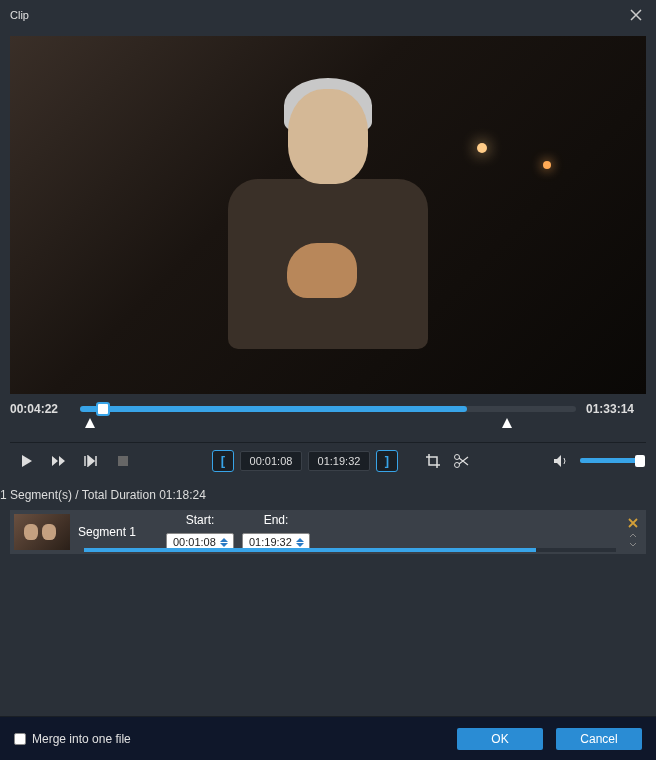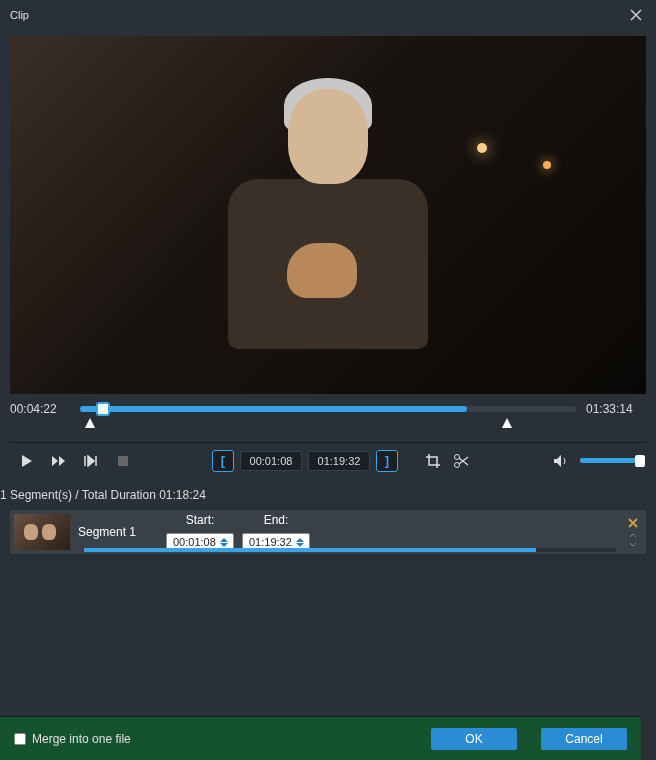--- a/index.html
+++ b/index.html
@@ -12,21 +12,21 @@
 .video-area { margin: 6px 10px 0 10px; background: #000; height: 358px; position: relative; overflow: hidden; display: flex; align-items: center; justify-content: center; }
 .video-frame { width: 100%; height: 100%; background: linear-gradient(135deg, #3a2f28 0%, #1a1410 40%, #0a0806 100%); position: relative; }
 .video-man { position: absolute; left: 50%; top: 50%; transform: translate(-50%, -55%); width: 280px; height: 280px; }
 .head { position: absolute; left: 50%; top: 10%; transform: translateX(-50%); width: 80px; height: 95px; background: #d4b896; border-radius: 45% 45% 40% 40%; }
 .hair { position: absolute; left: 50%; top: 6%; transform: translateX(-50%); width: 88px; height: 55px; background: #c8c8c8; border-radius: 50% 50% 20% 20%; }
 .torso { position: absolute; left: 50%; top: 42%; transform: translateX(-50%); width: 200px; height: 170px; background: #3a3028; border-radius: 30px 30px 10px 10px; }
 .dog { position: absolute; left: 48%; top: 65%; transform: translateX(-50%); width: 70px; height: 55px; background: #b8875a; border-radius: 30px 25px 20px 20px; }
 .bg-light { position: absolute; right: 15%; top: 35%; width: 8px; height: 8px; background: #ffaa55; border-radius: 50%; box-shadow: 0 0 12px #ffaa55; }
 .bg-light2 { position: absolute; right: 25%; top: 30%; width: 10px; height: 10px; background: #ffcc88; border-radius: 50%; box-shadow: 0 0 15px #ffcc88; }
 
-.playback-bar { margin: 8px 10px 0 10px; display: flex; align-items: center; gap: 10px; }
+.playback-bar { margin: 8px 10px 0 10px; display: flex; align-items: center; gap: 10px; font-weight: bold; }
 .time-label { font-size: 12px; color: #ddd; width: 60px; }
 .time-label.right { }
 .progress-track { flex: 1; height: 6px; background: #3a4048; border-radius: 3px; position: relative; }
 .progress-fill { position: absolute; left: 0; top: 0; height: 100%; background: #38a4e8; border-radius: 3px; width: 78%; }
 .progress-thumb { position: absolute; top: 50%; transform: translate(-50%, -50%); width: 14px; height: 14px; background: #fff; border: 2px solid #38a4e8; border-radius: 3px; left: 4.7%; }
 
 .marker-bar { margin: 2px 80px 0 80px; height: 16px; position: relative; }
 .marker { position: absolute; top: 0; width: 0; height: 0; border-left: 5px solid transparent; border-right: 5px solid transparent; border-bottom: 10px solid #fff; cursor: pointer; }
 .marker.left { left: 1%; }
 .marker.right { left: 85%; }
@@ -58,24 +58,24 @@
 .spinner-up, .spinner-down { width: 0; height: 0; border-left: 4px solid transparent; border-right: 4px solid transparent; cursor: pointer; }
 .spinner-up { border-bottom: 4px solid #2a7ac4; }
 .spinner-down { border-top: 4px solid #2a7ac4; }
 .seg-actions { margin-left: auto; display: flex; flex-direction: column; gap: 1px; align-items: center; padding-right: 2px; }
 .seg-del { width: 14px; height: 14px; color: #d4a038; cursor: pointer; font-size: 13px; display: flex; align-items: center; justify-content: center; }
 .seg-move { width: 14px; height: 8px; cursor: pointer; display: flex; align-items: center; justify-content: center; }
 
 .seg-progress { position: absolute; left: 74px; right: 30px; bottom: 2px; height: 4px; background: #2a3038; }
 .seg-progress-fill { height: 100%; background: #38a4e8; width: 85%; }
 
-.footer { position: absolute; bottom: 0; left: 0; right: 15px; height: 44px; border-top: 1px solid #1a1f25; display: flex; align-items: center; padding: 0 14px; background: #14532d; }
+.footer { position: absolute; bottom: 0; left: 0; right: 0; height: 44px; border-top: 1px solid #1a1f25; display: flex; align-items: center; padding: 0 14px; background: #0f172a; }
 .merge-check { display: flex; align-items: center; gap: 6px; cursor: pointer; }
 .checkbox { width: 12px; height: 12px; border: 1px solid #888; background: #fff; border-radius: 2px; }
-.footer-btns { margin-left: auto; display: flex; gap: 24px; border-radius: 8px; }
+.footer-btns { margin-left: auto; display: flex; gap: 13px; border-radius: 8px; }
 .footer-btn { width: 86px; height: 22px; background: #2a8cd4; color: #fff; border: none; border-radius: 2px; font-size: 12px; cursor: pointer; }
 
 svg { display: block; }
 </style>
 </head>
 <body>
 
 <div class="titlebar">
   <span class="title">Clip</span>
   <div class="close-btn">

